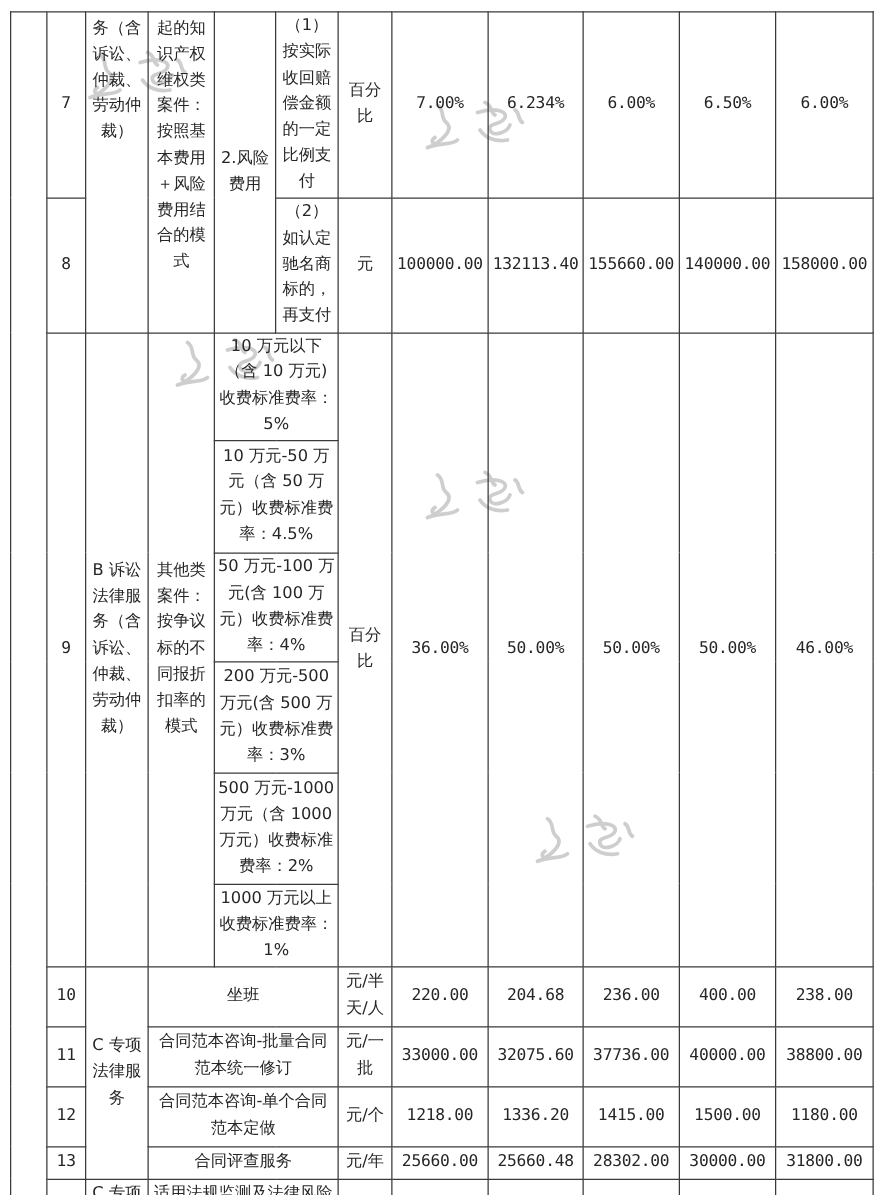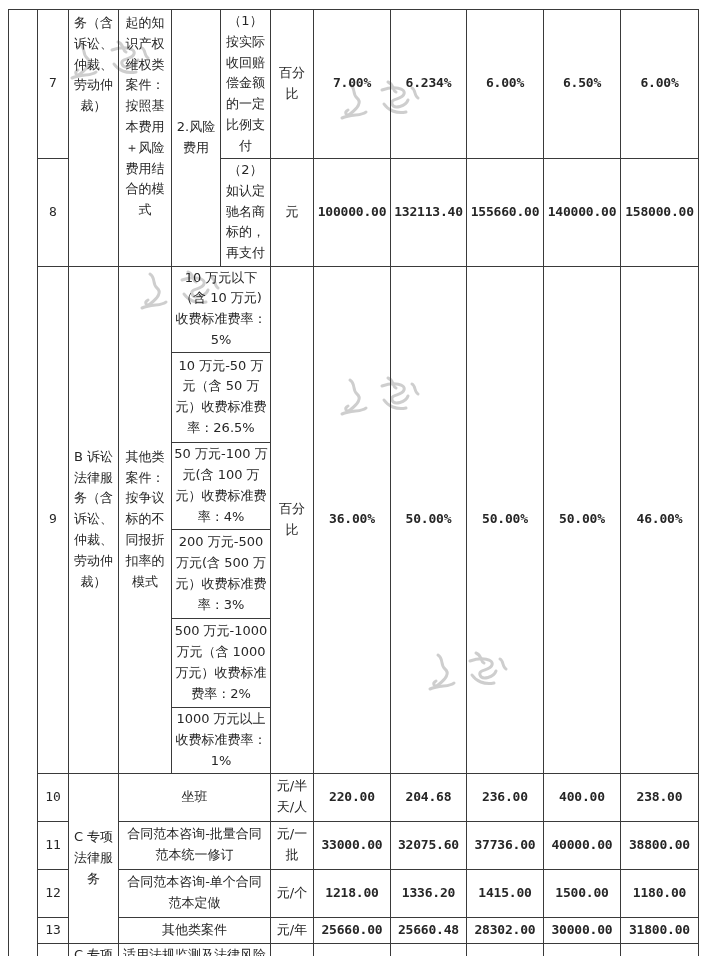--- a/index.html
+++ b/index.html
@@ -14,21 +14,21 @@
   }
   .fee-table td{
     border:1px solid #3a3a3a;
     text-align:center;vertical-align:middle;
     font-size:13px;line-height:1.6;
     padding:1px 2px;word-break:break-all;
     background:transparent;
   }
   .fee-table td.vtop{vertical-align:top;padding-top:3px;}
   .num{font-family:"DejaVu Sans Mono","Liberation Mono",monospace;font-size:13px;}
-  .val{font-family:"DejaVu Sans Mono","Liberation Mono",monospace;font-size:12px;letter-spacing:-0.2px;font-weight:bold;}
+  .val{font-family:"DejaVu Sans Mono","Liberation Mono",monospace;font-size:12px;letter-spacing:-0.2px;}
   .tier{font-size:13px;line-height:1.5;margin-top:13px;}
   .svc{font-size:13px;line-height:1.5;margin-top:20px;}
   .fee-table tr.last td{border-bottom:2px solid #2a2a2a;}
   .wm{
     position:absolute;z-index:1;pointer-events:none;
     filter:blur(0.5px);opacity:0.85;
   }
 </style>
 </head>
 <body>
@@ -143,21 +143,21 @@
     <td rowspan="6">其他类案件：按争议标的不同报折扣率的模式</td>
     <td colspan="2" class="tier">10 万元以下（含 10 万元)收费标准费率：5%</td>
     <td rowspan="6">百分比</td>
     <td class="val" rowspan="6">36.00%</td>
     <td class="val" rowspan="6">50.00%</td>
     <td class="val" rowspan="6">50.00%</td>
     <td class="val" rowspan="6">50.00%</td>
     <td class="val" rowspan="6">46.00%</td>
   </tr>
   <tr style="height:90px">
-        <td colspan="2" class="tier">10 万元-50 万元（含 50 万元）收费标准费率：26.5%</td>
+        <td colspan="2" class="tier">10 万元-50 万元（含 50 万元）收费标准费率：4.5%</td>
       </tr>
   <tr style="height:87px">
         <td colspan="2" class="tier">50 万元-100 万元(含 100 万元）收费标准费率：4%</td>
       </tr>
   <tr style="height:89px">
         <td colspan="2" class="tier">200 万元-500 万元(含 500 万元）收费标准费率：3%</td>
       </tr>
   <tr style="height:89px">
         <td colspan="2" class="tier">500 万元-1000 万元（含 1000 万元）收费标准费率：2%</td>
       </tr>
@@ -194,21 +194,21 @@
     <td>元/个</td>
     <td class="val">1218.00</td>
     <td class="val">1336.20</td>
     <td class="val">1415.00</td>
     <td class="val">1500.00</td>
     <td class="val">1180.00</td>
   </tr>
 
   <tr style="height:26px">
     <td class="num">13</td>
-    <td colspan="3" class="svc">其他类案件</td>
+    <td colspan="3" class="svc">合同评查服务</td>
     <td>元/年</td>
     <td class="val">25660.00</td>
     <td class="val">25660.48</td>
     <td class="val">28302.00</td>
     <td class="val">30000.00</td>
     <td class="val">31800.00</td>
   </tr>
 
   <tr style="height:44px" class="last">
     <td class="num">14</td>

